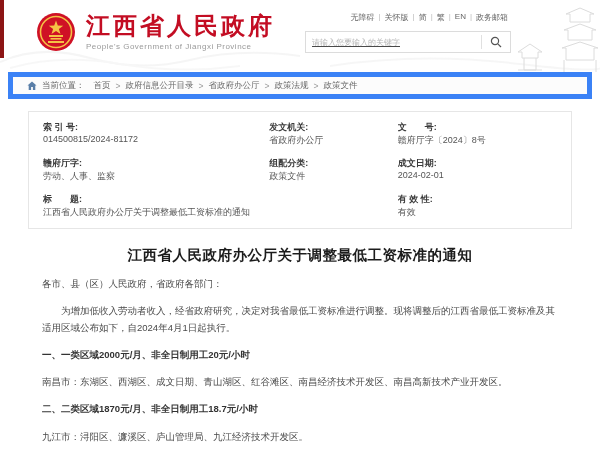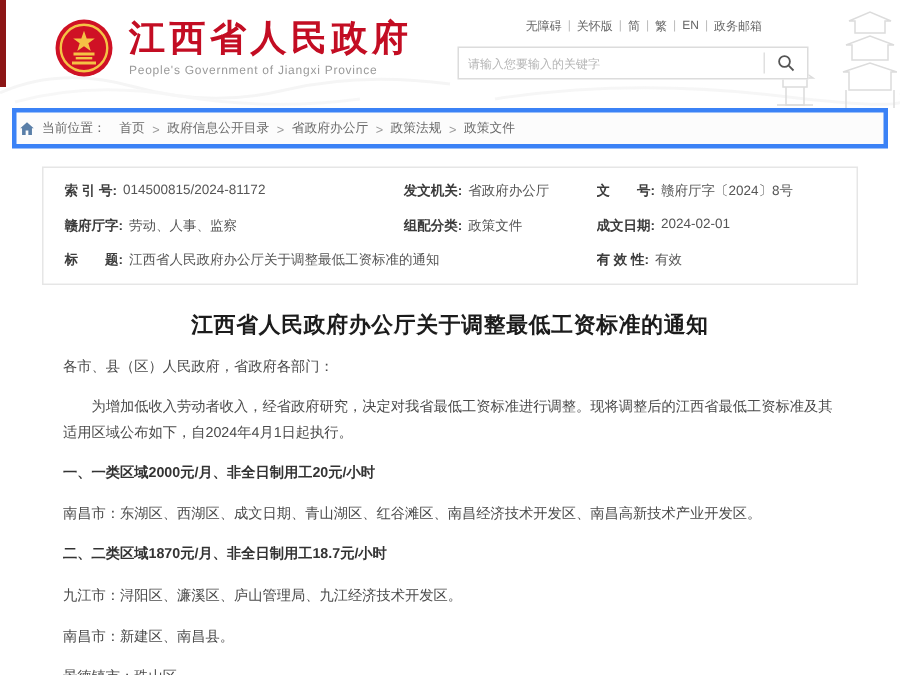--- a/index.html
+++ b/index.html
@@ -17,46 +17,46 @@
   .red-strip { position: absolute; left: 0; top: 0; width: 4px; height: 58px; background: #8c1515; }
   .mountain-watermark { position: absolute; left: 0; bottom: 0; width: 100%; height: 40px; opacity: .6; }
   .pavilion-watermark { position: absolute; right: 2px; top: 0; width: 92px; height: 92px; }
   .logo-row { position: absolute; left: 36px; top: 12px; display: flex; align-items: center; gap: 10px; }
   .emblem { width: 40px; height: 40px; }
   .site-title { font-size: 24px; font-weight: bold; color: #c30d23; letter-spacing: 3px; line-height: 1.1; }
   .site-subtitle { font-size: 8px; color: #9a9a9a; letter-spacing: .5px; margin-top: 3px; }
   .top-links { position: absolute; right: 92px; top: 12px; font-size: 8px; color: #666; display: flex; gap: 4px; }
   .top-links a { color: #666; text-decoration: none; cursor: pointer; }
   .top-links .sep { color: #bbb; }
-  .search-box { position: absolute; left: 305px; top: 31px; width: 234px; height: 22px; border: 1px solid #dcdcdc; background: #fff; display: flex; align-items: center; }
+  .search-box { position: absolute; left: 305px; top: 31px; width: 206px; height: 22px; border: 1px solid #dcdcdc; background: #fff; display: flex; align-items: center; text-decoration: underline; }
   .search-input { flex: 1; height: 100%; border: 0; outline: none; padding: 0 6px; font-size: 8px; color: #444; font-family: inherit; background: transparent; }
   .search-input::placeholder { color: #b5b5b5; }
   .search-divider { width: 1px; height: 14px; background: #e0e0e0; }
   .search-btn { width: 28px; height: 100%; border: 0; background: transparent; display: flex; align-items: center; justify-content: center; cursor: pointer; }
 
   
   .breadcrumb-bar {
     margin: 0 8px; height: 27px; background: #fcfcfc;
-    border: 3px solid #3b82f6; display: flex; align-items: center;
-    padding-left: 2px; font-size: 8.5px; color: #6a6a6a; gap: 5px;
+    border: 5px solid #3b82f6; display: flex; align-items: center;
+    padding-left: 14px; font-size: 8.5px; color: #6a6a6a; gap: 5px;
   }
   .breadcrumb-bar a { color: #6a6a6a; text-decoration: none; cursor: pointer; }
   .breadcrumb-bar .bc-sep { color: #999; }
   .bc-label { margin-right: 4px; }
 
   
   .doc-area { padding: 0 28px; }
   .meta-box {
     margin: 12px 0 0 0; border: 1px solid #e6e6e6;
     padding: 9px 14px; font-size: 9px; color: #555;
     display: grid; grid-template-columns: 44% 25% 31%; row-gap: 10px;
   }
-  .meta-cell { display: flex; white-space: nowrap; overflow: hidden; }
+  .meta-cell { display: flex; white-space: nowrap; overflow: hidden; flex-direction: column; }
   .meta-label { font-weight: bold; color: #3c3c3c; margin-right: 4px; flex-shrink: 0; }
-  .meta-span2 { grid-column: 1 / span 2; align-items: flex-end; }
+  .meta-span2 { grid-column: 1 / span 2; }
 
   .doc-title {
     text-align: center; font-size: 14.5px; font-weight: bold; color: #1c1c1c;
     margin: 17px 0 10px 0; letter-spacing: .5px;
   }
   .doc-body { padding: 0 14px; font-size: 9.5px; line-height: 1.8; color: #4a4a4a; }
   .doc-body p { margin-bottom: 10px; }
   .salutation { margin-top: 4px; }
   .intro { text-indent: 2em; }
   .sec-heading { font-weight: bold; color: #333; }

